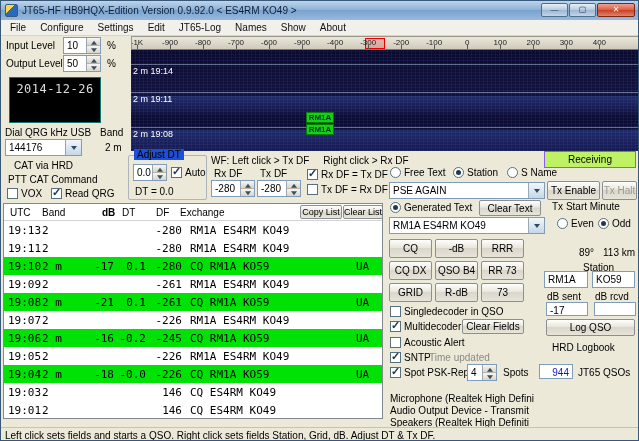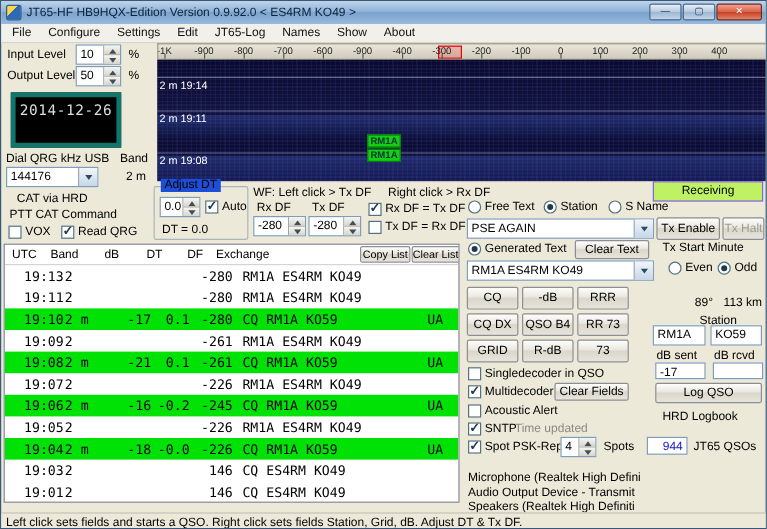--- a/index.html
+++ b/index.html
@@ -58,21 +58,21 @@
   .btn.disabled{color:#9b9b93}
   .mbtn{position:relative;width:43px;height:19px;flex:none}
 
   .group{position:absolute;border:1px solid #adb4ba;border-radius:2px}
   .group .legend{position:absolute;top:-7px;left:5px;background:#1d4ed8;padding:0 3px;font-size:10px}
 
   .statusbox{position:absolute;background:#bef264;border:1px solid #8b5cf6;font-size:10px;
     display:flex;align-items:center;justify-content:center}
 
   
-  .clock{position:absolute;left:8px;top:41px;width:92px;height:46px;background:#000;border:4px solid #0f766e}
+  .clock{position:absolute;left:8px;top:41px;width:92px;height:46px;background:#000;border:1px solid #0f766e}
   .clock .date{margin-top:4px;text-align:center;font-family:"DejaVu Sans Mono",monospace;
     font-size:12px;color:#ddd;letter-spacing:.5px}
 
   
   .waterfall{position:absolute;left:130px;top:0;width:509px;height:115px}
   .ruler{position:absolute;left:0;top:0;width:100%;height:14px;overflow:hidden;
     background:linear-gradient(#eae6da,#cfcabb);border:1px solid #9a9688;border-bottom:1px solid #777}
   .rlab{position:absolute;top:1px;transform:translateX(-50%);font-size:8px;color:#222}
   .rtick{position:absolute;bottom:0;width:1px;height:4px;background:#555}
   .marker{position:absolute;top:1px;width:20px;height:11px;border:1px solid #e00;background:rgba(220,0,0,.18)}
@@ -88,21 +88,21 @@
   .wf-call{position:absolute;width:28px;height:11px;background:#15cf15;border:1px solid #0a7a0a;
     color:#033;font-size:8px;line-height:9px;text-align:center;font-weight:bold}
 
   
   .table{position:absolute;left:2px;top:167px;width:380px;height:216px;background:#fff;
     border:1px solid #828790;font-family:"DejaVu Sans Mono",monospace;overflow:hidden}
   .thead{position:relative;height:17px;border-bottom:1px solid #d4d4d4;font-family:"Liberation Sans",sans-serif}
   .thead .hcell{position:absolute;top:3px;font-size:10px}
   .tbtn{top:1px;height:14px;font-size:9px}
   .trow{display:grid;grid-template-columns:34px 44px 28px 32px 36px 1fr 26px;height:18px;
-    align-items:center;font-size:11px;padding-left:16px}
+    align-items:center;font-size:11px;padding-left:4px}
   .trow span{white-space:pre;overflow:hidden}
   .c-db,.c-dt,.c-df{text-align:right}
   .c-exchange{padding-left:8px}
   .trow.hl{background:#00e206}
 
   .macrogrid{position:absolute;left:388px;top:203px;width:141px;display:flex;flex-wrap:wrap;gap:3px}
 
   .statusbar{position:absolute;left:0;top:426px;width:639px;height:15px;background:#ece9d8;
     border-top:1px solid #c6c2b6;font-size:10px;padding:2px 0 0 4px;white-space:nowrap}
   .count{color:#1515c8;text-align:right}
@@ -305,21 +305,21 @@
       <span class="rad"></span>
       <span>Odd</span>
     </label>
 
     <div class="table">
       <div class="thead">
         <div class="btn tbtn" style="left:296px;width:42px">Copy List</div>
         <div class="btn tbtn" style="left:339px;width:40px">Clear List</div>
       <span class="hcell" style="left: 6px;">UTC</span>
           <span class="hcell" style="left: 38px;">Band</span>
-          <span class="hcell" style="left: 83px;">dB</span>
+          <span class="hcell" style="left: 98px; font-weight: bold;">dB</span>
           <span class="hcell" style="left: 118px;">DT</span>
           <span class="hcell" style="left: 152px;">DF</span>
           <span class="hcell" style="left: 176px;">Exchange</span>
         </div>
       <div>
           <div class="trow">
             <span class="c-utc">19:13</span>
             <span class="c-band">2</span>
             <span class="c-db"></span>
             <span class="c-dt"></span>

